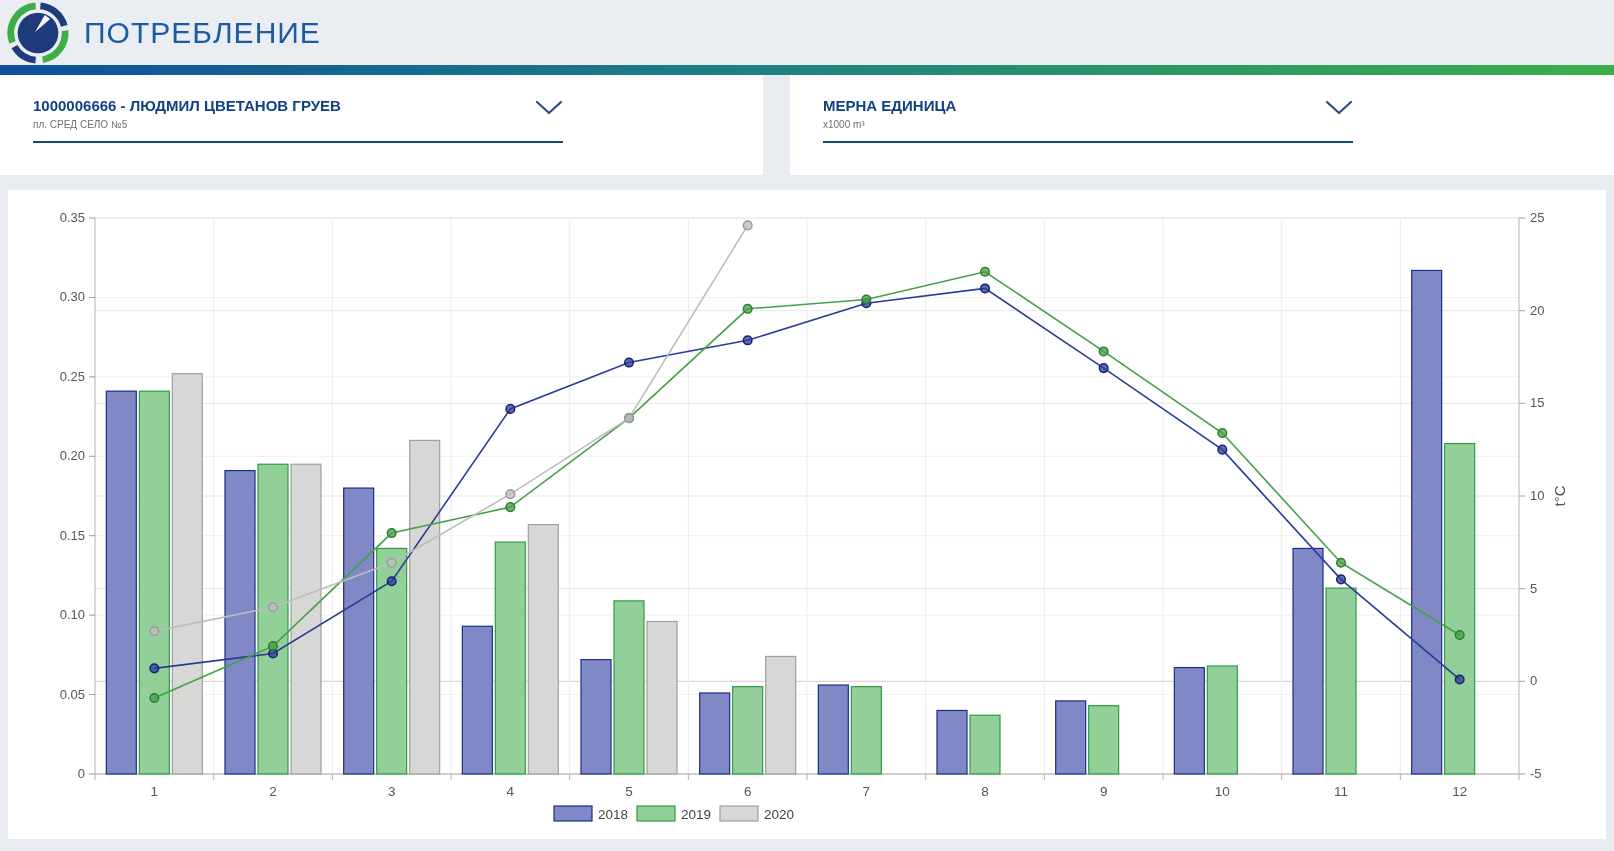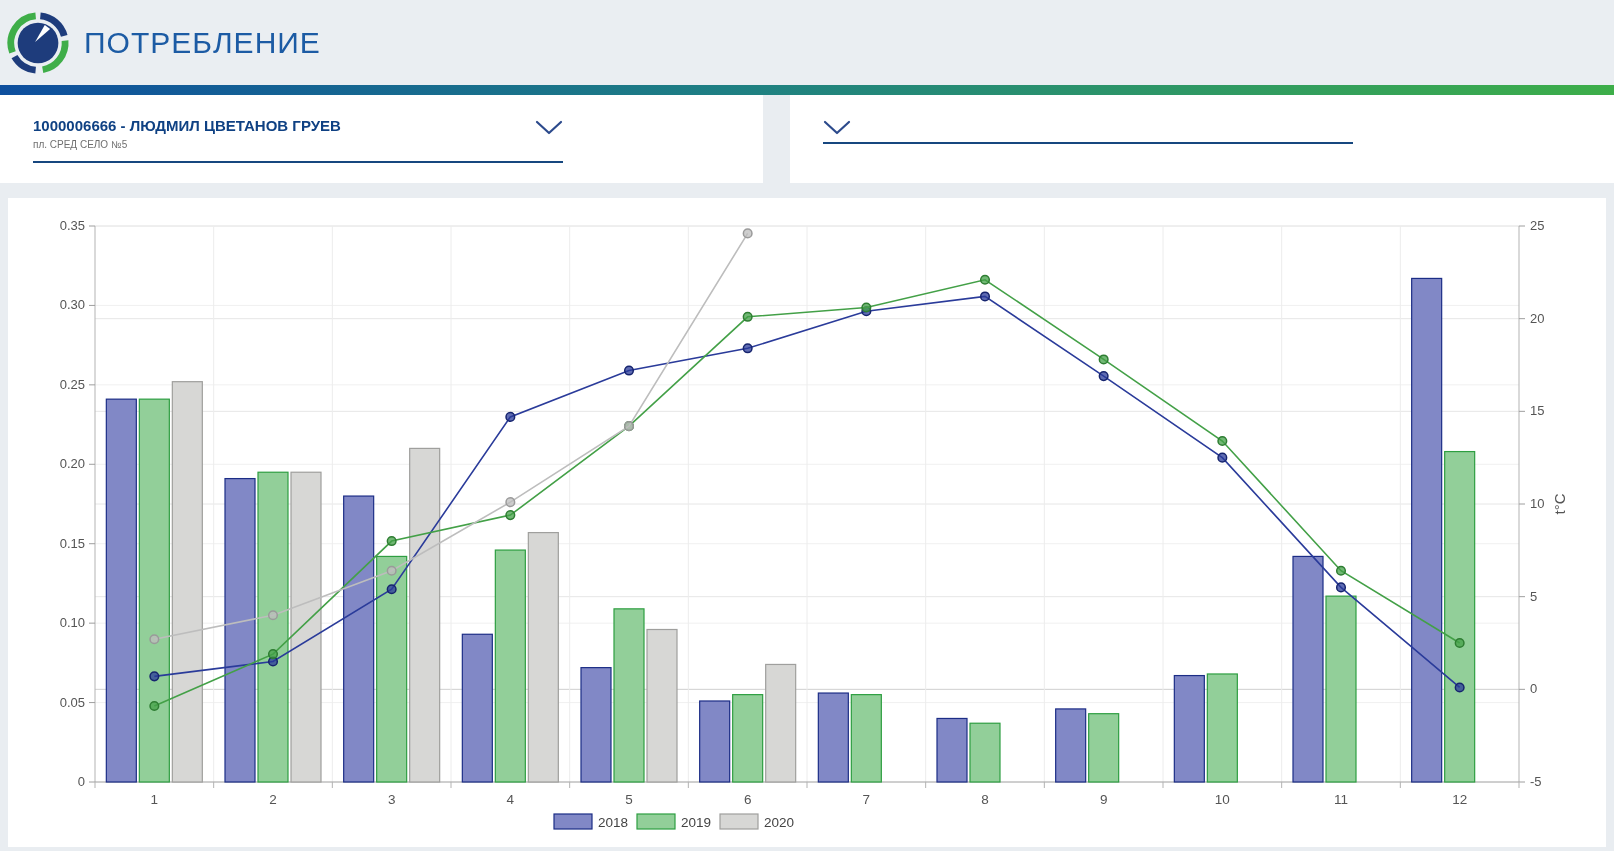--- a/index.html
+++ b/index.html
@@ -4,33 +4,33 @@
 <style>
   * { margin:0; padding:0; box-sizing:border-box; }
   html,body { width:1614px; height:851px; }
   body {
     font-family:"Liberation Sans", sans-serif;
     background:#e9edf1;
     overflow:hidden;
   }
   
   .app-header {
-    height:85px; display:flex; align-items:center; gap:14px;
+    height:65px; display:flex; align-items:center; gap:14px;
     padding-left:6px; background:#eaeef2;
   }
   .logo { width:64px; height:64px; flex:0 0 auto; }
   .page-title {
     font-size:30px; font-weight:400; color:#1c5ba4; letter-spacing:1px;
   }
   .gradient-bar {
     height:10px;
     background:linear-gradient(90deg,#0e4f9e 0%, #1e7f83 45%, #3dae49 100%);
   }
   
-  .filter-row { display:flex; height:88px; }
+  .filter-row { display:flex; height:100px; }
   .card { background:#ffffff; }
   .client-card { width:763px; }
   .gap { width:27px; background:#e9edf1; }
   .unit-card { flex:1; }
   .select {
     width:530px; margin-left:33px; margin-top:21px;
     display:flex; align-items:flex-start;
     border-bottom:2px solid #16477f; padding-bottom:7px;
     cursor:pointer;
   }
@@ -75,20 +75,24 @@
           <div class="select-sub">пл. СРЕД СЕЛО №5</div>
         </div>
         <svg class="chevron" viewBox="0 0 28 15">
           <polyline points="2,2 14,13 26,2" fill="none" stroke="#2c4a8c" stroke-width="2.2" stroke-linecap="round" stroke-linejoin="round"></polyline>
         </svg>
       </div>
     </section>
     <div class="gap"></div>
     <section class="card unit-card">
       <div class="select">
+        <div class="select-text">
+          <div class="select-label">МЕРНА ЕДИНИЦА</div>
+          <div class="select-sub">x1000 m³</div>
+        </div>
         <svg class="chevron" viewBox="0 0 28 15">
           <polyline points="2,2 14,13 26,2" fill="none" stroke="#2c4a8c" stroke-width="2.2" stroke-linecap="round" stroke-linejoin="round"></polyline>
         </svg>
       </div>
     </section>
   </div>
 
   <div class="card chart-card">
     <svg id="chart" width="1598" height="645" viewBox="0 0 1598 645">
         <g>

